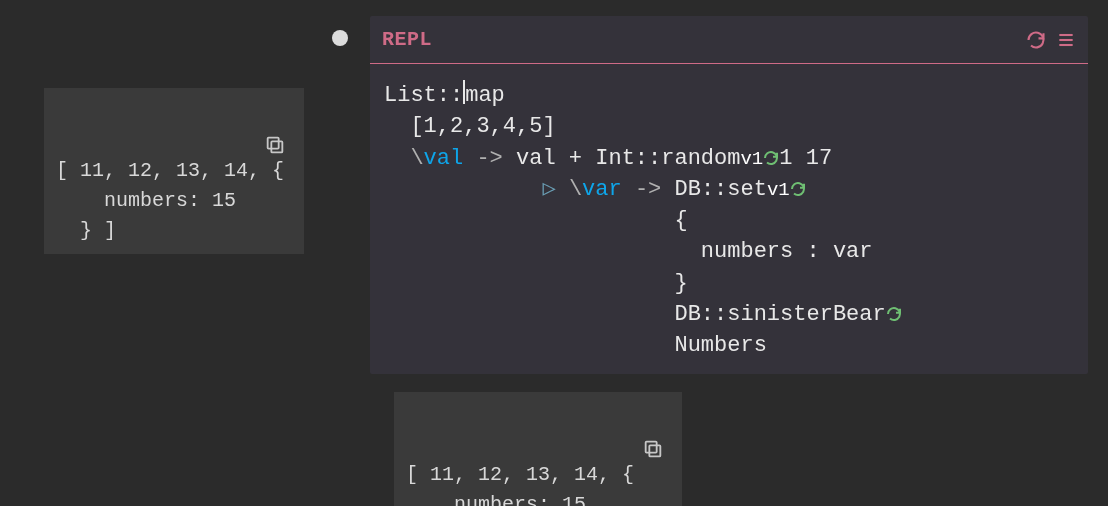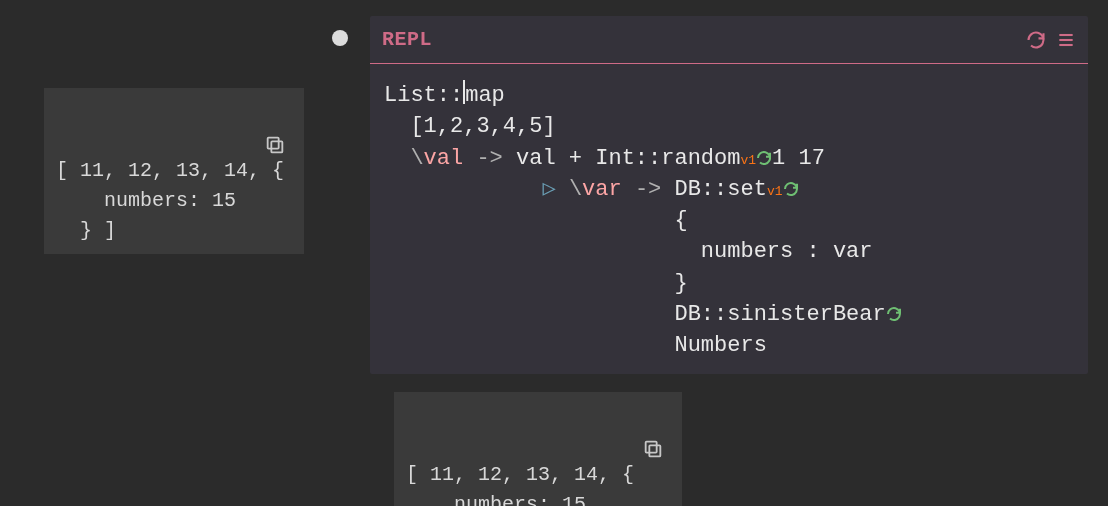--- a/index.html
+++ b/index.html
@@ -93,22 +93,22 @@
   .header-icon svg { display:block; }
 
   .code-area {
     padding: 16px 14px;
     font-size: 22px;
     line-height: 1.42;
     white-space: pre;
     color: #e8e8e8;
   }
   .tok-op      { color: #b0b0b0; }
-  .tok-param   { color: #fca5a5; }
-  .tok-ver     { color: #f97316; font-size: 13px; }
+  .tok-param   { color: #0ea5e9; }
+  .tok-ver     { color: #ffffff; font-size: 19px; }
   .tok-refresh { color: #6fbf73; }
   .tok-marker  { color: #6a9fb5; }
   .cursor {
     display: inline-block;
     width: 0;
     border-left: 2px solid #e8e8e8;
     height: 1.1em;
     vertical-align: -3px;
   }
   .refresh-inline svg { display:inline-block; vertical-align: -2px; }

